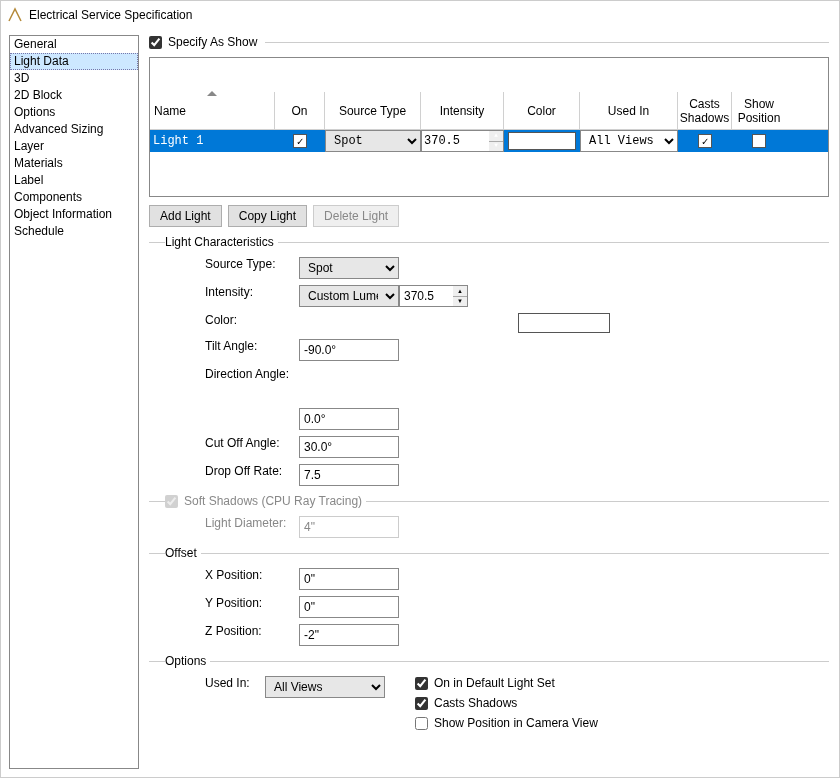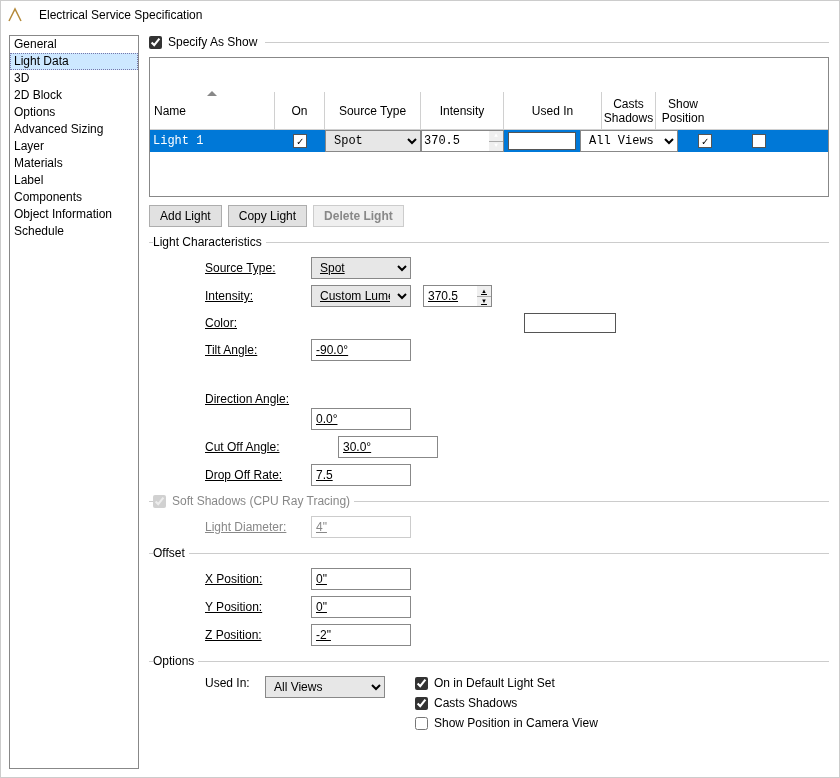--- a/index.html
+++ b/index.html
@@ -18,21 +18,21 @@
     height: 778px;
     border: 1px solid #ccc;
     display: flex;
     flex-direction: column;
   }
   .titlebar {
     height: 28px;
     display: flex;
     align-items: center;
     padding: 0 6px;
-    gap: 16px;
+    gap: 6px;
   }
   .title-icon svg { display: block; }
   .body {
     flex: 1;
     display: flex;
     padding: 6px 8px 8px 8px;
     gap: 10px;
   }
   .sidebar {
     width: 130px;
@@ -181,38 +181,35 @@
     height: 22px;
     padding: 0 10px;
     background: #e1e1e1;
     border: 1px solid #adadad;
     cursor: default;
   }
   button.push:disabled {
     color: #888;
     background: #efefef;
     border-color: #ccc;
-    font-weight: bold;
   }
   fieldset.flat {
     border: none;
     border-top: 1px solid #ccc;
     margin: 0;
     padding: 8px 0 0 0;
   }
   fieldset.flat > legend {
     padding: 0 4px 0 0;
-    margin-left: 4px;
+    margin-left: 16px;
   }
   .form-rows { display:flex; flex-direction:column; gap:6px; padding-left: 56px;}
   .form-row {
     display:flex;
-    align-items:center;
-    gap: 12px;
-    text-decoration: underline;
+    gap: 0;
   }
   .form-row > label {
     width: 94px;
     text-align: left;
   }
   select.ctl, input.ctl {
     height: 22px;
     font: inherit;
     border: 1px solid #888;
     background: #fff;
@@ -272,20 +269,21 @@
 
       <div class="grid">
         <div class="grid-row grid-head">
           <div class="gc c-name">
             <span class="sort-caret"></span>
             <span>Name</span>
           </div>
           <div class="gc c-on">On</div>
           <div class="gc c-src">Source Type</div>
           <div class="gc c-int">Intensity</div>
+          <div class="gc c-color">Color</div>
           <div class="gc c-used">Used In</div>
           <div class="gc c-casts" style="white-space:pre;">Casts
 Shadows</div>
           <div class="gc c-show" style="white-space:pre;">Show
 Position</div>
         </div>
         <div class="grid-row grid-data">
           <div class="gc c-name">Light 1</div>
           <div class="gc c-on">
             <div class="cell-check checked"></div>
@@ -356,21 +354,21 @@
           <div class="form-row">
             <label>Tilt Angle:</label>
             <input class="ctl ctl-w100" style="background: rgb(255, 255, 255);" type="text" value="-90.0°">
           </div>
           <div class="form-row">
             <label>Direction Angle:</label>
             <input class="ctl ctl-w100" style="background: rgb(255, 255, 255); margin-top: 41px;" type="text" value="0.0°">
           </div>
           <div class="form-row">
             <label>Cut Off Angle:</label>
-            <input class="ctl ctl-w100" style="background: rgb(255, 255, 255); margin-left: 27px;" type="text" value="30.0°">
+            <input class="ctl ctl-w100" style="background: rgb(255, 255, 255);" type="text" value="30.0°">
           </div>
           <div class="form-row">
             <label>Drop Off Rate:</label>
             <input class="ctl ctl-w100" style="background: rgb(255, 255, 255);" type="text" value="7.5">
           </div>
         </div>
       </fieldset>
 
       <fieldset class="flat disabled">
         <legend>

